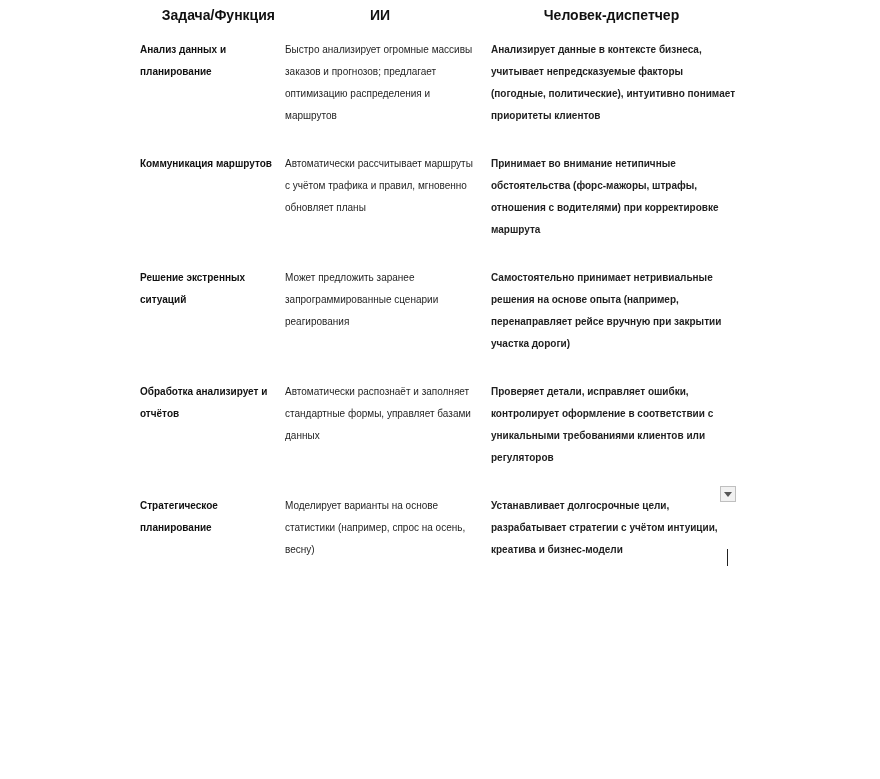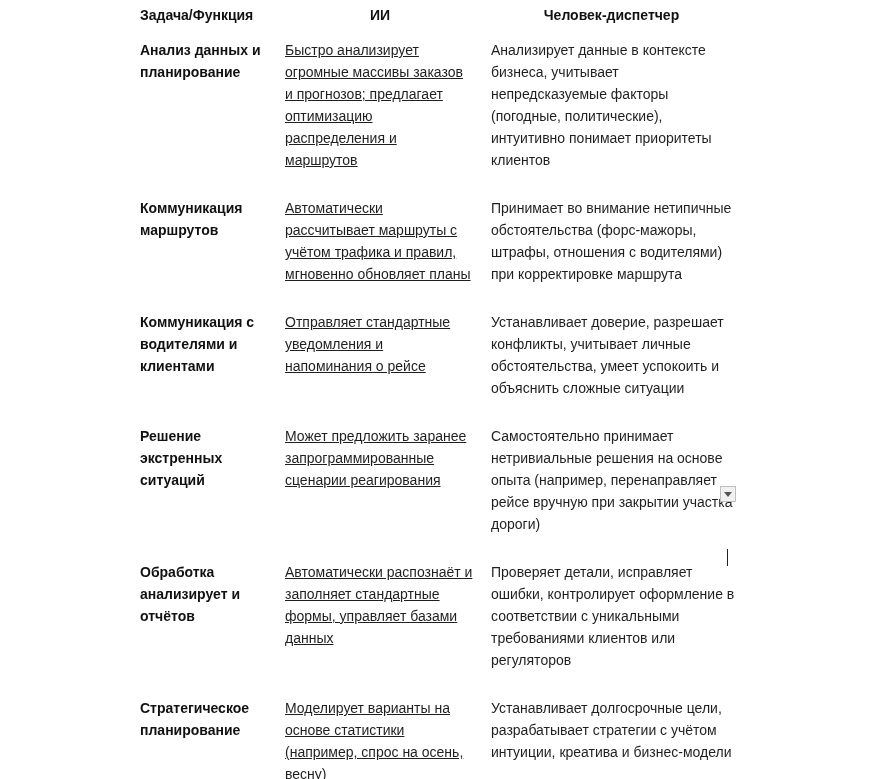--- a/index.html
+++ b/index.html
@@ -41,51 +41,51 @@
     font-size: 14px;
     font-weight: bold;
     line-height: 19px;
     color: #111111;
     padding: 6px 10px 14px 0;
     vertical-align: bottom;
     text-align: center;
     border: 0;
   }
   .comparison-table th.th-task {
-    text-align: left;
+    text-align: right;
     padding-left: 0;
   }
   .comparison-table th.th-ai {
     padding-right: 16px;
   }
   .comparison-table th.th-human {
     padding-right: 8px;
   }
 
   .comparison-table td {
-    font-size: 14px;
+    font-size: 10px;
     line-height: 22px;
     vertical-align: top;
     padding: 0 14px 26px 0;
     border: 0;
     color: #1f1f1f;
   }
 
   .comparison-table td.cell-task {
     font-weight: bold;
     color: #111111;
     padding-right: 12px;
   }
   .comparison-table td.cell-ai {
     padding-right: 18px;
-    text-decoration: underline;
   }
   .comparison-table td.cell-human {
     padding-right: 4px;
     position: relative;
+    font-weight: bold;
   }
 
   
   .comparison-table tr:last-child td {
     padding-bottom: 0;
   }
 
   
   .dropdown-widget {
     position: absolute;
@@ -142,25 +142,20 @@
         <td class="cell-task">Анализ данных и планирование</td>
         <td class="cell-ai">Быстро анализирует огромные массивы заказов и прогнозов; предлагает оптимизацию распределения и маршрутов</td>
         <td class="cell-human">Анализирует данные в контексте бизнеса, учитывает непредсказуемые факторы (погодные, политические), интуитивно понимает приоритеты клиентов</td>
       </tr>
       <tr>
         <td class="cell-task">Коммуникация маршрутов</td>
         <td class="cell-ai">Автоматически рассчитывает маршруты с учётом трафика и правил, мгновенно обновляет планы</td>
         <td class="cell-human">Принимает во внимание нетипичные обстоятельства (форс-мажоры, штрафы, отношения с водителями) при корректировке маршрута</td>
       </tr>
       <tr>
-        <td class="cell-task">Коммуникация с водителями и клиентами</td>
-        <td class="cell-ai">Отправляет стандартные уведомления и напоминания о рейсе</td>
-        <td class="cell-human">Устанавливает доверие, разрешает конфликты, учитывает личные обстоятельства, умеет успокоить и объяснить сложные ситуации</td>
-      </tr>
-      <tr>
         <td class="cell-task">Решение экстренных ситуаций</td>
         <td class="cell-ai">Может предложить заранее запрограммированные сценарии реагирования</td>
         <td class="cell-human">Самостоятельно принимает нетривиальные решения на основе опыта (например, перенаправляет рейсе вручную при закрытии участка дороги)</td>
       </tr>
       <tr>
         <td class="cell-task">Обработка анализирует и отчётов</td>
         <td class="cell-ai">Автоматически распознаёт и заполняет стандартные формы, управляет базами данных</td>
         <td class="cell-human">Проверяет детали, исправляет ошибки, контролирует оформление в соответствии с уникальными требованиями клиентов или регуляторов</td>
       </tr>
       <tr>

